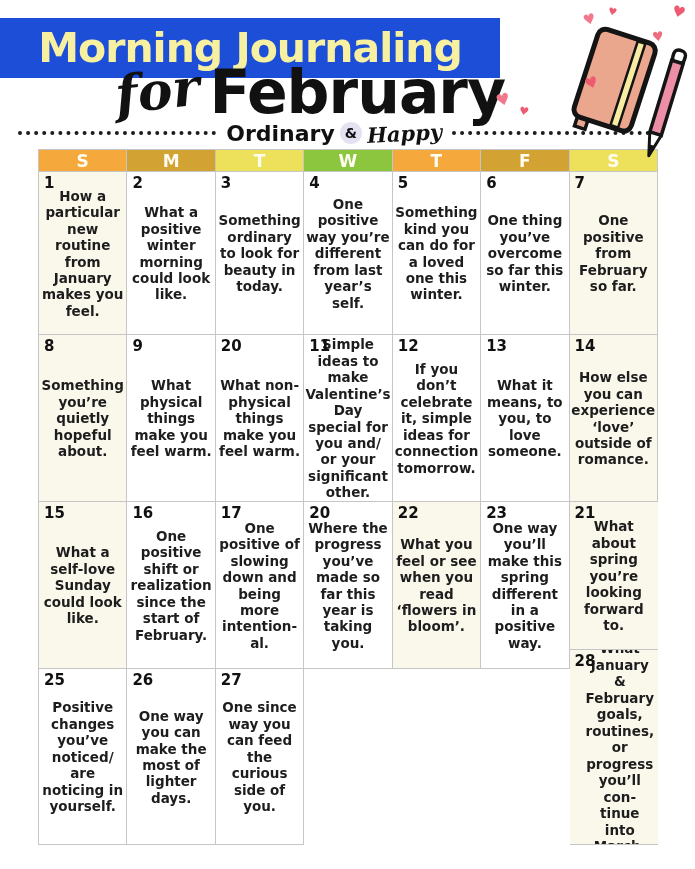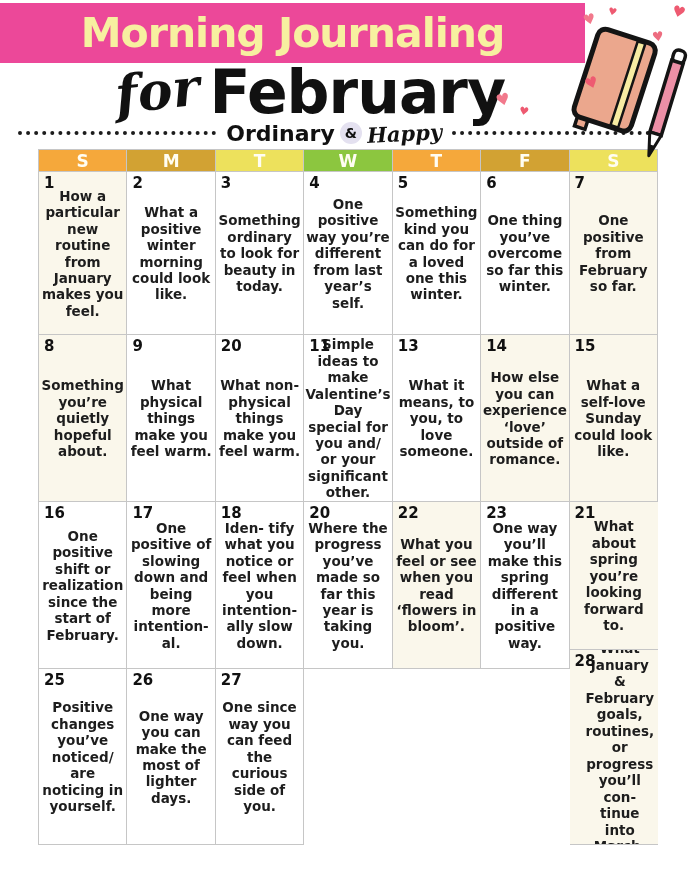--- a/index.html
+++ b/index.html
@@ -4,22 +4,22 @@
 <style>
   * { margin:0; padding:0; box-sizing:border-box; }
   body { background:#ffffff; }
   .page {
     position:relative; width:695px; height:869px; background:#ffffff;
     font-family:"DejaVu Sans", sans-serif; overflow:hidden;
   }
 
   
   .title-bar {
-    position:absolute; left:0; top:3px; width:585px; height:60px;
-    background:#ec4899; display:flex; align-items:center; justify-content:center;
+    position:absolute; left:0; top:18px; width:500px; height:60px;
+    background:#1d4ed8; display:flex; align-items:center; justify-content:center;
   }
   .title-text {
     color:#F7F0A0; font-weight:bold; font-size:41px; letter-spacing:-1px;
     white-space:nowrap;
   }
   .subtitle-row {
     position:absolute; left:0; top:60px; width:620px; height:64px;
     display:flex; align-items:center; justify-content:center;
   }
   .for-script {
@@ -177,43 +177,43 @@
       </div>
     <div class="cell">
         <span class="num">20</span>
         <div class="prompt">What non-physical things make you feel warm.</div>
       </div>
     <div class="cell">
         <span class="num">11</span>
         <div class="prompt">Simple ideas to make Valentine’s Day special for you and/ or your significant other.</div>
       </div>
     <div class="cell">
+        <span class="num">12</span>
+        <div class="prompt">If you don’t celebrate it, simple ideas for connection tomorrow.</div>
+      </div>
+    <div class="cell">
         <span class="num">13</span>
         <div class="prompt">What it means, to you, to love someone.</div>
       </div>
     <div class="cell we">
         <span class="num">14</span>
         <div class="prompt">How else you can experience ‘love’ outside of romance.</div>
       </div>
 
     <div class="cell we">
         <span class="num">15</span>
         <div class="prompt">What a self-love Sunday could look like.</div>
       </div>
     <div class="cell">
         <span class="num">16</span>
         <div class="prompt">One positive shift or realization since the start of February.</div>
       </div>
     <div class="cell">
         <span class="num">17</span>
         <div class="prompt">One positive of slowing down and being more intention- al.</div>
-      </div>
-    <div class="cell">
-        <span class="num">18</span>
-        <div class="prompt">Iden- tify what you notice or feel when you intention- ally slow down.</div>
       </div>
     <div class="cell">
         <span class="num">20</span>
         <div class="prompt">Where the progress you’ve made so far this year is taking you.</div>
       </div>
 
     <div class="lastcol">
       <div class="cell we c21" style="border-right:none;">
           <span class="num">21</span>
           <div class="prompt">What about spring you’re looking forward to.</div>

